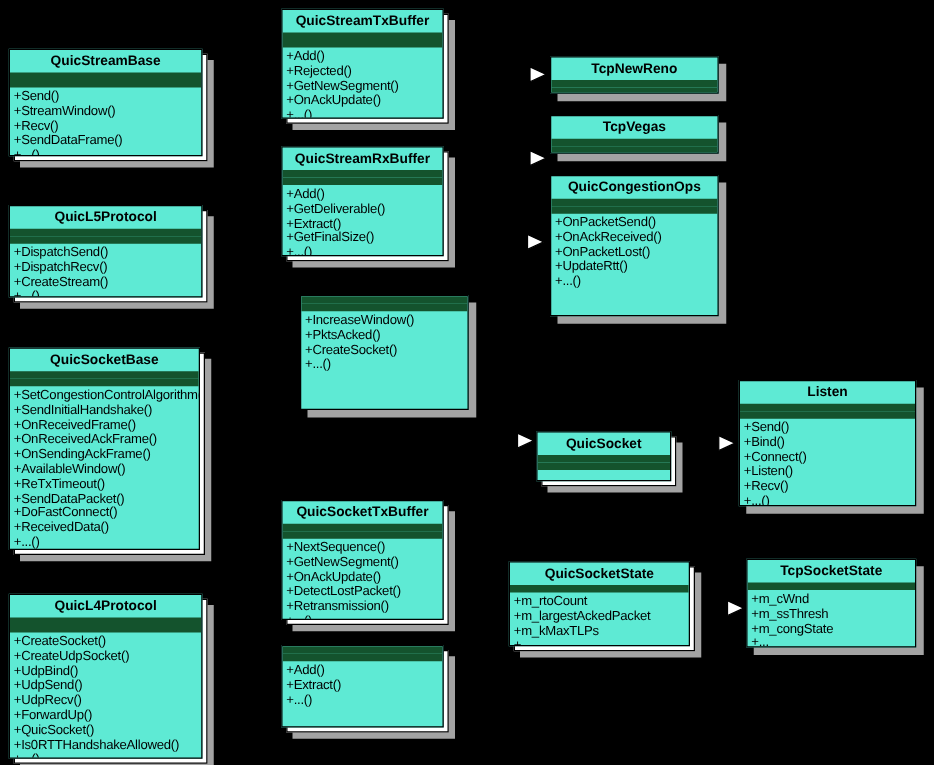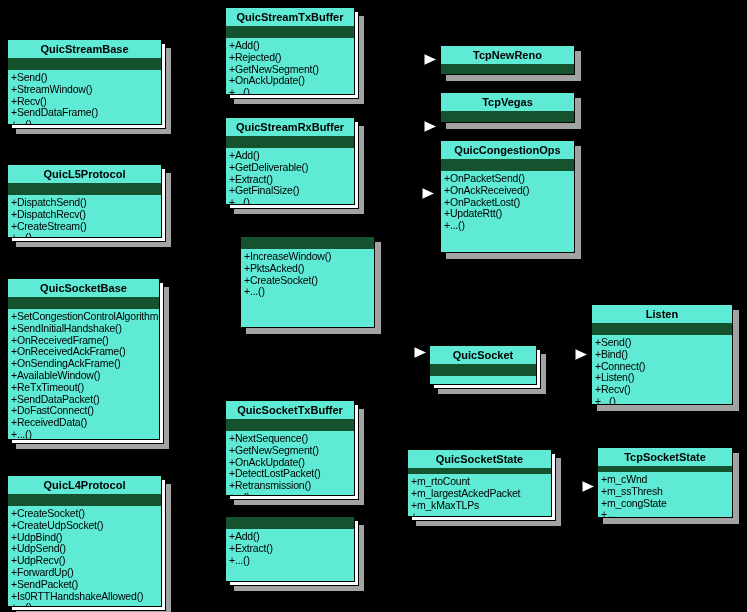--- a/index.html
+++ b/index.html
@@ -88,21 +88,21 @@
     <div class="box">
       <div class="title">QuicL4Protocol</div>
     <div class="compartment empty"></div>
         <div class="compartment members">
           <div class="member">+CreateSocket()</div>
           <div class="member">+CreateUdpSocket()</div>
           <div class="member">+UdpBind()</div>
           <div class="member">+UdpSend()</div>
           <div class="member">+UdpRecv()</div>
           <div class="member">+ForwardUp()</div>
-          <div class="member">+SendPacket()</div>
+          <div class="member">+QuicSocket()</div>
           <div class="member">+Is0RTTHandshakeAllowed()</div>
           <div class="member">+...()</div>
         </div>
       </div>
   </div>
     <div class="uml-class stacked" style="left: 225px; top: 7px; width: 130px; height: 88px;">
     <div class="shadow"></div>
     <div class="stack"></div>
     <div class="box">
       <div class="title">QuicStreamTxBuffer</div>

